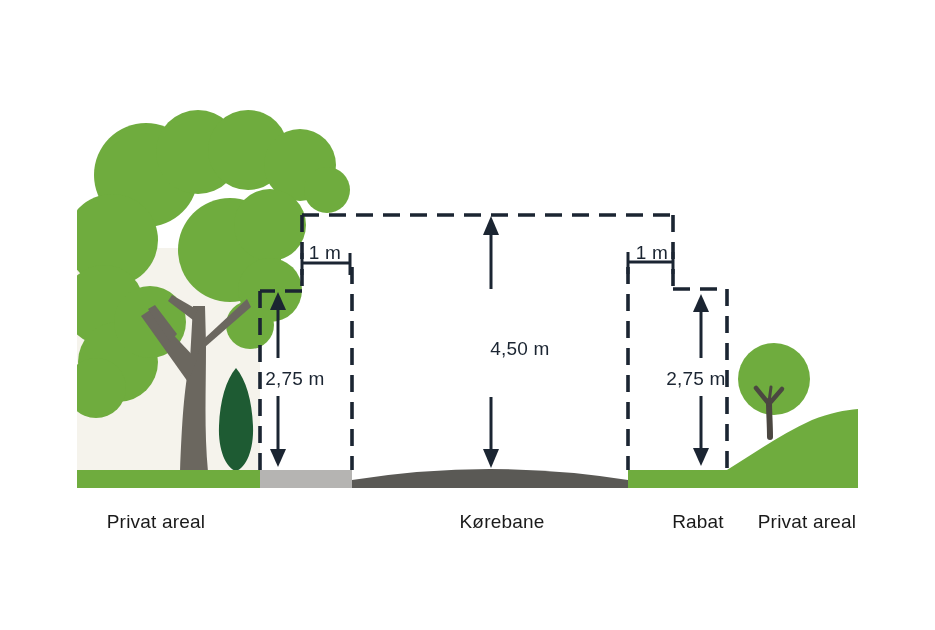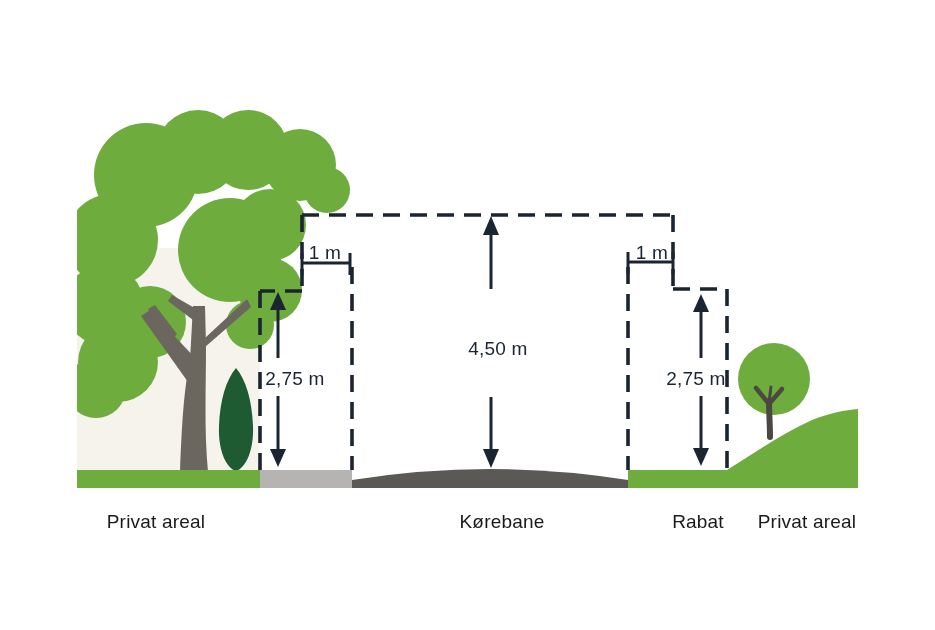--- a/index.html
+++ b/index.html
@@ -131,21 +131,21 @@
         <path class="shaft" d="M701,309 V358"></path>
         <path class="shaft" d="M701,396 V449"></path>
         <polygon class="head" points="701,466 693,448 709,448"></polygon>
       </g>
     </g>
   </svg>
 
   <div class="lbl dim-lbl" style="left:325px;top:252px;">1 m</div>
   <div class="lbl dim-lbl" style="left:652px;top:252px;">1 m</div>
   <div class="lbl dim-lbl" style="left:295px;top:378px;">2,75 m</div>
-  <div class="lbl dim-lbl" style="left:498px;top:348px;text-align:center;">4,50 m</div>
+  <div class="lbl dim-lbl" style="left:520px;top:348px;text-align:center;">4,50 m</div>
   <div class="lbl dim-lbl" style="left:696px;top:378px;">2,75 m</div>
 
   <div class="lbl zone-lbl" style="left:156px;top:521px;">Privat areal</div>
   <div class="lbl zone-lbl" style="left:502px;top:521px;">Kørebane</div>
   <div class="lbl zone-lbl" style="left:698px;top:521px;">Rabat</div>
   <div class="lbl zone-lbl" style="left:807px;top:521px;">Privat areal</div>
 
 </div>
 
 </body></html>

